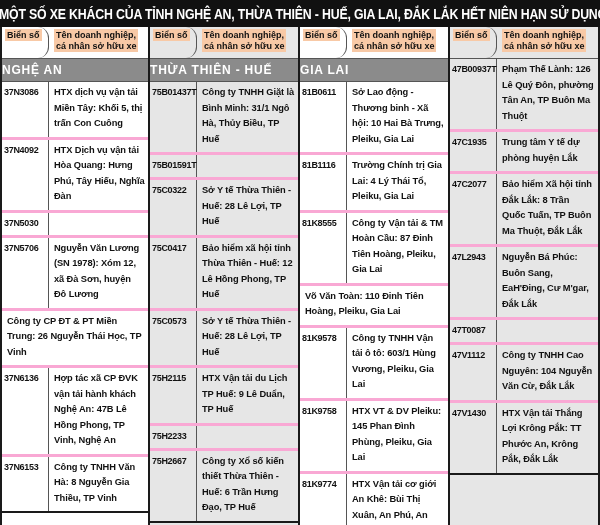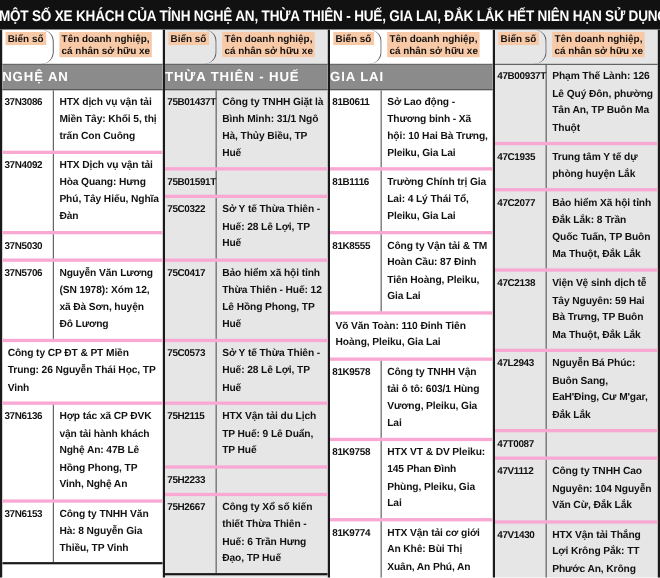--- a/index.html
+++ b/index.html
@@ -223,24 +223,20 @@
   <div class="row">
     <div class="plate-cell">47C1935</div>
     <div class="owner-cell">Trung tâm Y tế dự phòng huyện Lắk</div>
   </div>
 
   <div class="row">
     <div class="plate-cell">47C2077</div>
     <div class="owner-cell">Bảo hiểm Xã hội tỉnh Đắk Lắk: 8 Trần Quốc Tuấn, TP Buôn Ma Thuột, Đắk Lắk</div>
   </div>
 
-  <div class="row">
-    <div class="plate-cell">47C2138</div>
-    <div class="owner-cell">Viện Vệ sinh dịch tễ Tây Nguyên: 59 Hai Bà Trưng, TP Buôn Ma Thuột, Đắk Lắk</div>
-  </div>
 
   <div class="row">
     <div class="plate-cell">47L2943</div>
     <div class="owner-cell">Nguyễn Bá Phúc: Buôn Sang, EaH'Đing, Cư M'gar, Đắk Lắk</div>
   </div>
 
   <div class="row">
     <div class="plate-cell">47T0087</div>
   </div>
 

